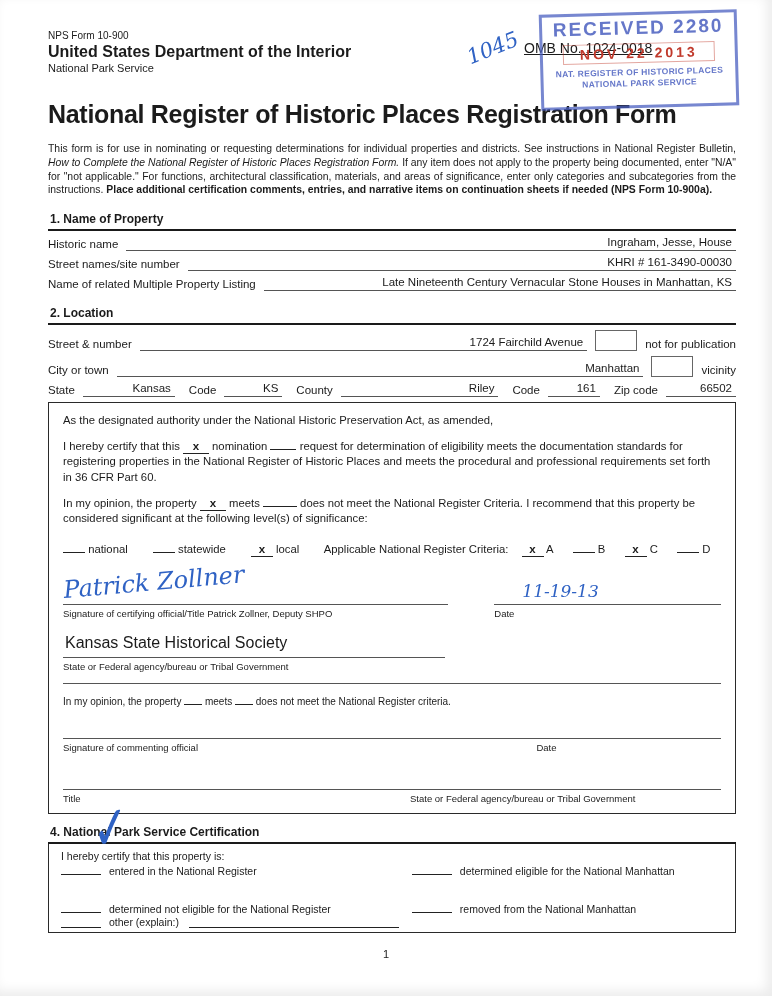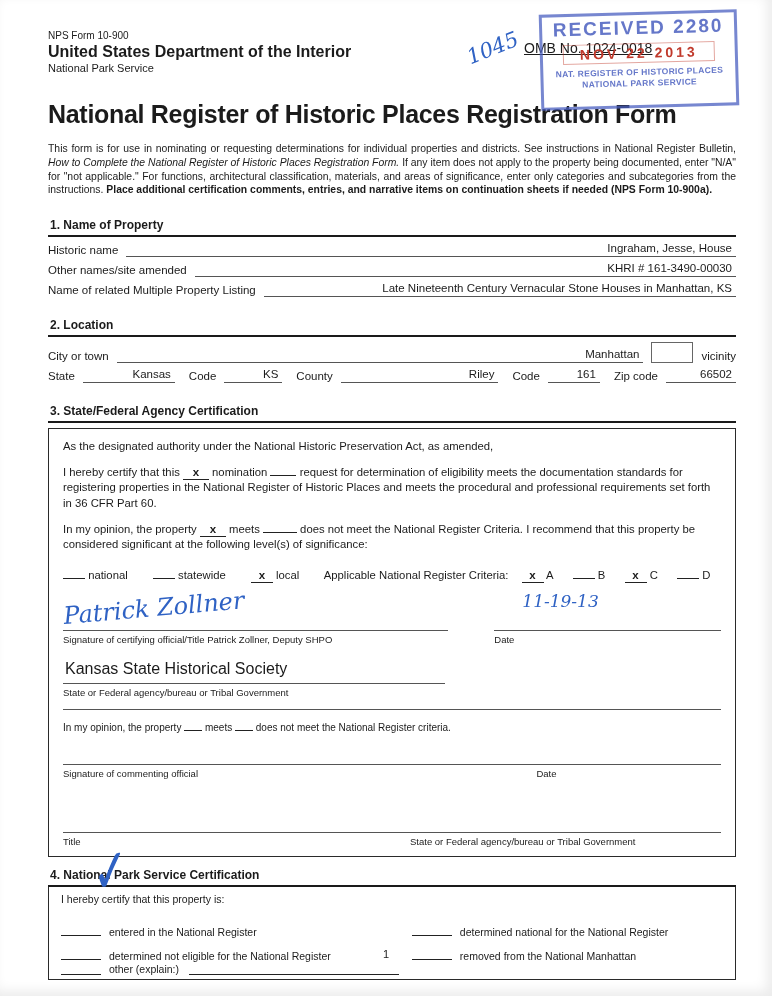--- a/index.html
+++ b/index.html
@@ -35,21 +35,21 @@
   .stamp-small + .stamp-small { margin-top: 1px; }
 
   
   .doc-title { margin-top: 26px; font-size: 25px; font-weight: bold;
                letter-spacing: -0.3px; white-space: nowrap; }
   .intro { margin-top: 13px; font-size: 10.4px; line-height: 1.33; text-align: justify; }
   .intro .it { font-style: italic; }
   .intro .b { font-weight: bold; }
 
   
-  .sec-heading { margin-top: 20px; font-size: 12px; font-weight: bold;
+  .sec-heading { margin-top: 14px; font-size: 12px; font-weight: bold;
                  border-bottom: 2px solid #1a1a1a; padding: 1px 0 3px 2px; }
 
   
   .frow { display: flex; align-items: flex-end; margin-top: 5px; font-size: 11.5px; }
   .flabel { white-space: nowrap; padding-right: 8px; padding-bottom: 1px; }
   .fvalue { flex: 1; border-bottom: 1px solid #555; padding: 0 4px 2px 6px; white-space: nowrap; text-align: right; }
   .rlabel { white-space: nowrap; padding: 0 0 1px 8px; }
   .chk-box { width: 42px; height: 21px; border: 1px solid #666; margin-left: 8px; flex: none; }
   .wfix { flex: none; }
 
@@ -71,40 +71,40 @@
   .levels .letter { margin-right: 16px; }
 
   .sig-row { display: flex; gap: 46px; margin-top: 30px; }
   .sig-field { border-bottom: 1px solid #555; position: relative; height: 18px; }
   .sig-field.wide { flex: 1.7; }
   .sig-field.narrow { flex: 1; }
   .sig-captions { display: flex; gap: 46px; font-size: 9.5px; margin-top: 2px; }
   .sig-captions .wide { flex: 1.7; } .sig-captions .narrow { flex: 1; }
   .sig-script { position: absolute; bottom: -3px; left: 2px; font-size: 24px;
                 white-space: nowrap; transform: rotate(-5deg); transform-origin: left bottom; }
-  .sig-date { position: absolute; bottom: 17px; left: 28px; font-size: 17px; white-space: nowrap; }
+  .sig-date { position: absolute; bottom: 1px; left: 28px; font-size: 17px; white-space: nowrap; }
 
   .agency-line { margin-top: 12px; width: 58%; border-bottom: 1px solid #555;
                  font-size: 16px; padding: 0 2px 2px 2px; }
   .caption { font-size: 9.5px; margin-top: 2px; }
   .rule { border-top: 1px solid #555; margin-top: 10px; }
   .small-line { margin-top: 9px; font-size: 10px; }
   .cap-line { border-top: 1px solid #555; margin-top: 30px; padding-top: 2px;
               display: flex; font-size: 9.5px; }
   .cap-line .push { margin-left: auto; }
   .cap-line .off25 { margin-right: 25%; }
   .cap-line .off14 { margin-right: 13%; }
 
   
   .s4-wrap { position: relative; margin-top: 10px; }
   .s4-check { position: absolute; left: 44px; top: -22px; font-size: 44px;
               transform: scaleY(1.35) rotate(-6deg); z-index: 3; }
   .s4-box { position: relative; border: 1.3px solid #2a2a2a; border-top: none;
             padding: 6px 12px 4px; font-size: 10.5px; }
-  .s4-grid { display: grid; grid-template-columns: 53% 47%; row-gap: 9px; margin-top: 18px; }
+  .s4-grid { display: grid; grid-template-columns: 53% 47%; row-gap: 23px; margin-top: 0; }
   .s4-opt { white-space: nowrap; }
   .s4-opt .blank { margin-right: 8px; }
   .s4-other { display: flex; align-items: flex-end; }
   .s4-other .blank { margin-right: 8px; }
   .s4-other .tail { flex: 0 0 210px; border-bottom: 1px solid #222; height: 13px; margin-left: 10px; }
 
   .page-number { position: absolute; bottom: 36px; left: 50%; transform: translateX(-50%);
                  font-size: 11px; }
 </style>
 </head>
@@ -132,49 +132,54 @@
     <div class="doc-title">National Register of Historic Places Registration Form</div>
 
     <p class="intro"><span>This form is for use in nominating or requesting determinations for individual properties and districts.  See instructions in National Register Bulletin, </span><span class="it">How to Complete the National Register of Historic Places Registration Form.</span><span>  If any item does not apply to the property being documented, enter "N/A" for "not applicable."  For functions, architectural classification, materials, and areas of significance, enter only categories and subcategories from the instructions.  </span><span class="b">Place additional certification comments, entries, and narrative items on continuation sheets if needed (NPS Form 10-900a).</span></p>
 
     <div class="sec-heading">1.  Name of Property</div>
     <div class="frow">
       <span class="flabel">Historic name</span>
       <span class="fvalue">Ingraham, Jesse, House</span>
     </div>
     <div class="frow">
-      <span class="flabel">Other names/site amended</span>
+      <span class="flabel">Street names/site number</span>
       <span class="fvalue">KHRI # 161-3490-00030</span>
     </div>
     <div class="frow">
       <span class="flabel">Name of related Multiple Property Listing</span>
       <span class="fvalue">Late Nineteenth Century Vernacular Stone Houses in Manhattan, KS</span>
     </div>
 
     <div class="sec-heading">2.  Location</div>
+    <div class="frow">
+      <span class="flabel">Street &amp; number</span>
+      <span class="fvalue">1724 Fairchild Avenue</span>
+      <span class="chk-box"></span>
+      <span class="rlabel">not for publication</span>
+    </div>
     <div class="frow">
       <span class="flabel">City or town</span>
       <span class="fvalue">Manhattan</span>
       <span class="chk-box"></span>
       <span class="rlabel">vicinity</span>
     </div>
     <div class="frow">
       <span class="flabel">State</span>
       <span class="fvalue wfix" style="width:92px">Kansas</span>
       <span class="flabel" style="padding-left:14px">Code</span>
       <span class="fvalue wfix" style="width:58px">KS</span>
       <span class="flabel" style="padding-left:14px">County</span>
       <span class="fvalue">Riley</span>
       <span class="flabel" style="padding-left:14px">Code</span>
       <span class="fvalue wfix" style="width:52px">161</span>
       <span class="flabel" style="padding-left:14px">Zip code</span>
       <span class="fvalue wfix" style="width:70px">66502</span>
     </div>
 
-    <div class="sec-heading">3.  State/Federal Agency Certification</div>
     <div class="cert-box">
       <p>As the designated authority under the National Historic Preservation Act, as amended,</p>
 
       <p><span>I hereby certify that this</span>
         <span class="blank w26"><span class="mark">x</span></span>
         <span>nomination</span>
         <span class="blank w26"></span>
         <span>request for determination of eligibility meets the documentation standards for registering properties in the National Register of Historic Places and meets the procedural and professional requirements set forth in 36 CFR Part 60.</span></p>
 
       <p><span>In my opinion, the property</span>
@@ -223,37 +228,37 @@
         <span class="blank w18"></span>
         <span>meets</span>
         <span class="blank w18"></span>
         <span>does not meet the National Register criteria.</span></p>
 
       <div class="cap-line">
         <span>Signature of commenting official</span>
         <span class="push off25">Date</span>
       </div>
 
-      <div class="cap-line" style="margin-top:51px">
+      <div class="cap-line" style="margin-top:34px">
         <span>Title</span>
         <span class="push off14">State or Federal agency/bureau or Tribal Government</span>
       </div>
     </div>
 
     <div class="s4-wrap">
       <div class="s4-check ink">✓</div>
       <div class="sec-heading" style="margin-top:8px">4.  National Park Service Certification</div>
       <div class="s4-box">
         <div>I hereby certify that this property is:</div>
         <div class="s4-grid">
           <div class="s4-opt">
             <span class="blank w40"></span><span>entered in the National Register</span>
           </div>
           <div class="s4-opt">
-            <span class="blank w40"></span><span>determined national for the National Register</span>
+            <span class="blank w40"></span><span>determined eligible for the National Manhattan</span>
           </div>
           <div class="s4-opt">
             <span class="blank w40"></span><span>determined not eligible for the National Register</span>
           </div>
           <div class="s4-opt">
             <span class="blank w40"></span><span>removed from the National Manhattan</span>
           </div>
         </div>
         <div class="s4-other">
           <span class="blank w40"></span>

